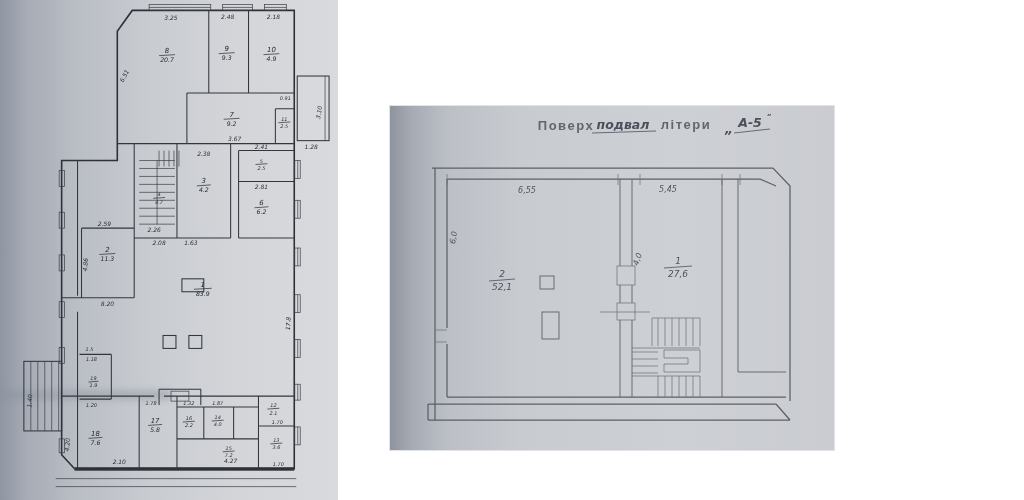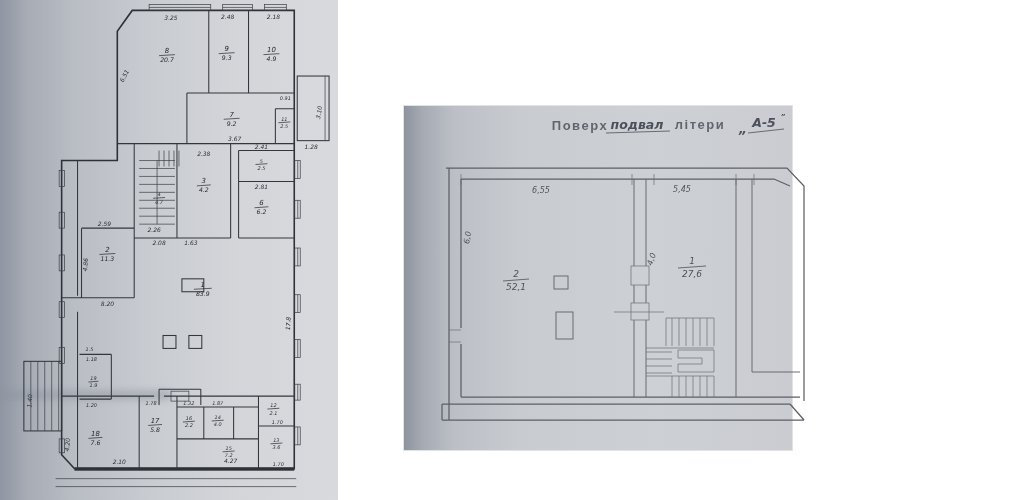--- a/index.html
+++ b/index.html
@@ -4,21 +4,21 @@
 <style>
   html,body{margin:0;padding:0;background:#ffffff;}
   #stage{position:relative;width:1024px;height:500px;background:#ffffff;overflow:hidden;
          font-family:"DejaVu Sans",sans-serif;}
   
   #left-scan{position:absolute;left:0;top:0;width:338px;height:500px;
     background:linear-gradient(90deg,#8f96a2 0%,#a7acb5 8%,#b9bdc4 22%,#c9ccd1 45%,#d3d5d9 70%,#d8dadd 100%);}
   #left-scan .smudge{position:absolute;left:0;top:390px;width:170px;height:10px;
     background:rgba(140,146,158,.45);filter:blur(3px);}
   
-  #right-scan{position:absolute;left:404px;top:106px;width:388px;height:344px;
+  #right-scan{position:absolute;left:390px;top:106px;width:444px;height:344px;
     background:linear-gradient(90deg,#8e949e 0%,#a6abb4 5%,#bcc0c6 13%,#c8cbd0 30%,#cdd0d4 65%,#caccd1 100%);
     box-shadow:0 0 0 1px rgba(180,184,190,.4);text-decoration:underline;}
   svg{position:absolute;left:0;top:0;}
   
   .lw{stroke:#2e3138;stroke-width:1.6;fill:none;}
   .li{stroke:#33363d;stroke-width:1.05;fill:none;}
   .lt{stroke:#3a3d44;stroke-width:.7;fill:none;}
   .lfill{fill:#2e3138;stroke:none;}
   .ld{font:italic 6px "DejaVu Sans",sans-serif;fill:#2c2f36;text-anchor:middle;}
   .lds{font:italic 5px "DejaVu Sans",sans-serif;fill:#2c2f36;text-anchor:middle;}

